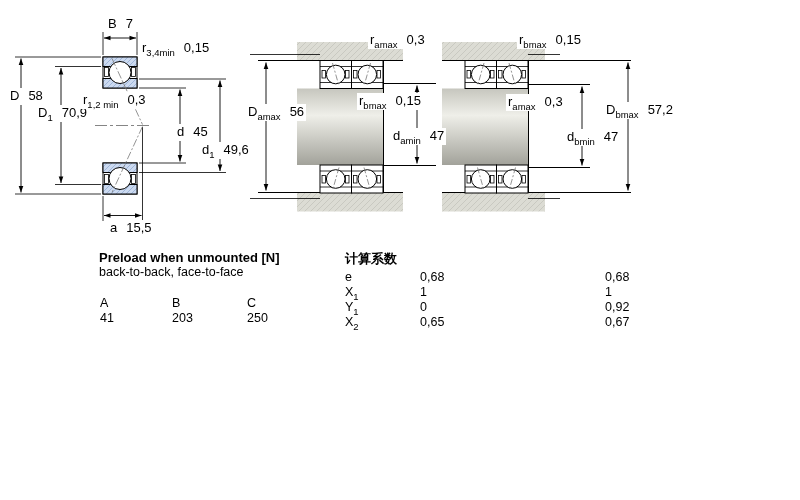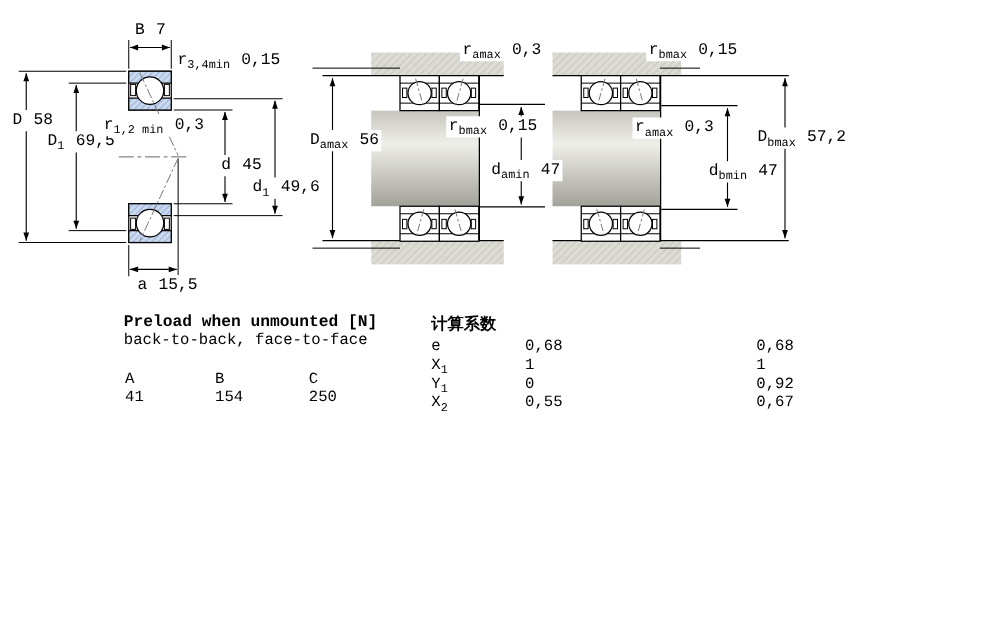--- a/index.html
+++ b/index.html
@@ -1,17 +1,17 @@
 <!DOCTYPE html>
 <html><head>
 <meta charset="utf-8">
 <style>
   html,body{margin:0;padding:0;background:#fff}
   .screen{position:relative;width:732px;height:500px;background:#ffffff;
-          font-family:Liberation Mono, monospace;color:#000;overflow:hidden}
+          font-family:Liberation Sans, sans-serif;color:#000;overflow:hidden}
   .art{position:absolute;left:0;top:0}
   .dim{position:absolute;background:#fff;font-size:13px;line-height:15px;
        white-space:nowrap;padding:0 2px}
   .dim sub{font-size:9.5px;line-height:1}
   .dim .val{margin-left:9px}
   .tbl-title{position:absolute;font-weight:bold;font-size:13px;white-space:nowrap}
   .tbl-sub{position:absolute;font-size:12.5px;white-space:nowrap}
   .preload-row{position:absolute;font-size:12.5px;white-space:nowrap}
   .pc{display:inline-block}
   .pc1{width:72px}.pc2{width:75px}
@@ -199,21 +199,21 @@
       <g stroke="#000" stroke-width="0.9" marker-start="url(#arr)" marker-end="url(#arr)">
         <line x1="628" y1="62.5" x2="628" y2="190.5"></line>
         <line x1="582" y1="86.5" x2="582" y2="165.5"></line>
       </g>
     </g>
   </svg>
 
   <div class="dim" style="left:106px;top:16px"><span>B</span><sub></sub><span class="val">7</span></div>
   <div class="dim" style="left:140px;top:40px"><span>r</span><sub>3,4min</sub><span class="val">0,15</span></div>
   <div class="dim" style="left:8px;top:88px"><span>D</span><sub></sub><span class="val">58</span></div>
-  <div class="dim" style="left:36px;top:105px"><span>D</span><sub>1</sub><span class="val">69,5</span></div>
+  <div class="dim" style="left:36px;top:105px"><span>D</span><sub>1</sub><span class="val">70,9</span></div>
   <div class="dim" style="left:81px;top:92px"><span>r</span><sub>1,2 min</sub><span class="val">0,3</span></div>
   <div class="dim" style="left:175px;top:124px"><span>d</span><sub></sub><span class="val">45</span></div>
   <div class="dim" style="left:200px;top:142px"><span>d</span><sub>1</sub><span class="val">49,6</span></div>
   <div class="dim" style="left:108px;top:220px"><span>a</span><sub></sub><span class="val">15,5</span></div>
 
   <div class="dim" style="left:368px;top:32px"><span>r</span><sub>amax</sub><span class="val">0,3</span></div>
   <div class="dim" style="left:246px;top:104px"><span>D</span><sub>amax</sub><span class="val">56</span></div>
   <div class="dim" style="left:357px;top:93px"><span>r</span><sub>bmax</sub><span class="val">0,15</span></div>
   <div class="dim" style="left:391px;top:128px"><span>d</span><sub>amin</sub><span class="val">47</span></div>
 
@@ -221,24 +221,24 @@
   <div class="dim" style="left:506px;top:94px"><span>r</span><sub>amax</sub><span class="val">0,3</span></div>
   <div class="dim" style="left:604px;top:102px"><span>D</span><sub>bmax</sub><span class="val">57,2</span></div>
   <div class="dim" style="left:565px;top:129px"><span>d</span><sub>bmin</sub><span class="val">47</span></div>
 
   <div class="tbl-title" style="left:99px;top:250px">Preload when unmounted [N]</div>
   <div class="tbl-sub" style="left:99px;top:265px">back-to-back, face-to-face</div>
   <div class="preload-row" style="left:100px;top:296px">
     <span class="pc pc1">A</span><span class="pc pc2">B</span><span class="pc">C</span>
   </div>
   <div class="preload-row" style="left:100px;top:311px">
-    <span class="pc pc1">41</span><span class="pc pc2">154</span><span class="pc">250</span>
+    <span class="pc pc1">41</span><span class="pc pc2">203</span><span class="pc">250</span>
   </div>
 
   <div class="tbl-title" style="left:345px;top:250px">计算系数</div>
   <div class="factors">
     <div class="frow"><span class="f1"><span>e</span><sub></sub></span><span class="f2">0,68</span><span>0,68</span></div>
     <div class="frow"><span class="f1"><span>X</span><sub>1</sub></span><span class="f2">1</span><span>1</span></div>
     <div class="frow"><span class="f1"><span>Y</span><sub>1</sub></span><span class="f2">0</span><span>0,92</span></div>
-    <div class="frow"><span class="f1"><span>X</span><sub>2</sub></span><span class="f2">0,55</span><span>0,67</span></div>
+    <div class="frow"><span class="f1"><span>X</span><sub>2</sub></span><span class="f2">0,65</span><span>0,67</span></div>
   </div>
 
 </div>
 
 </body></html>

